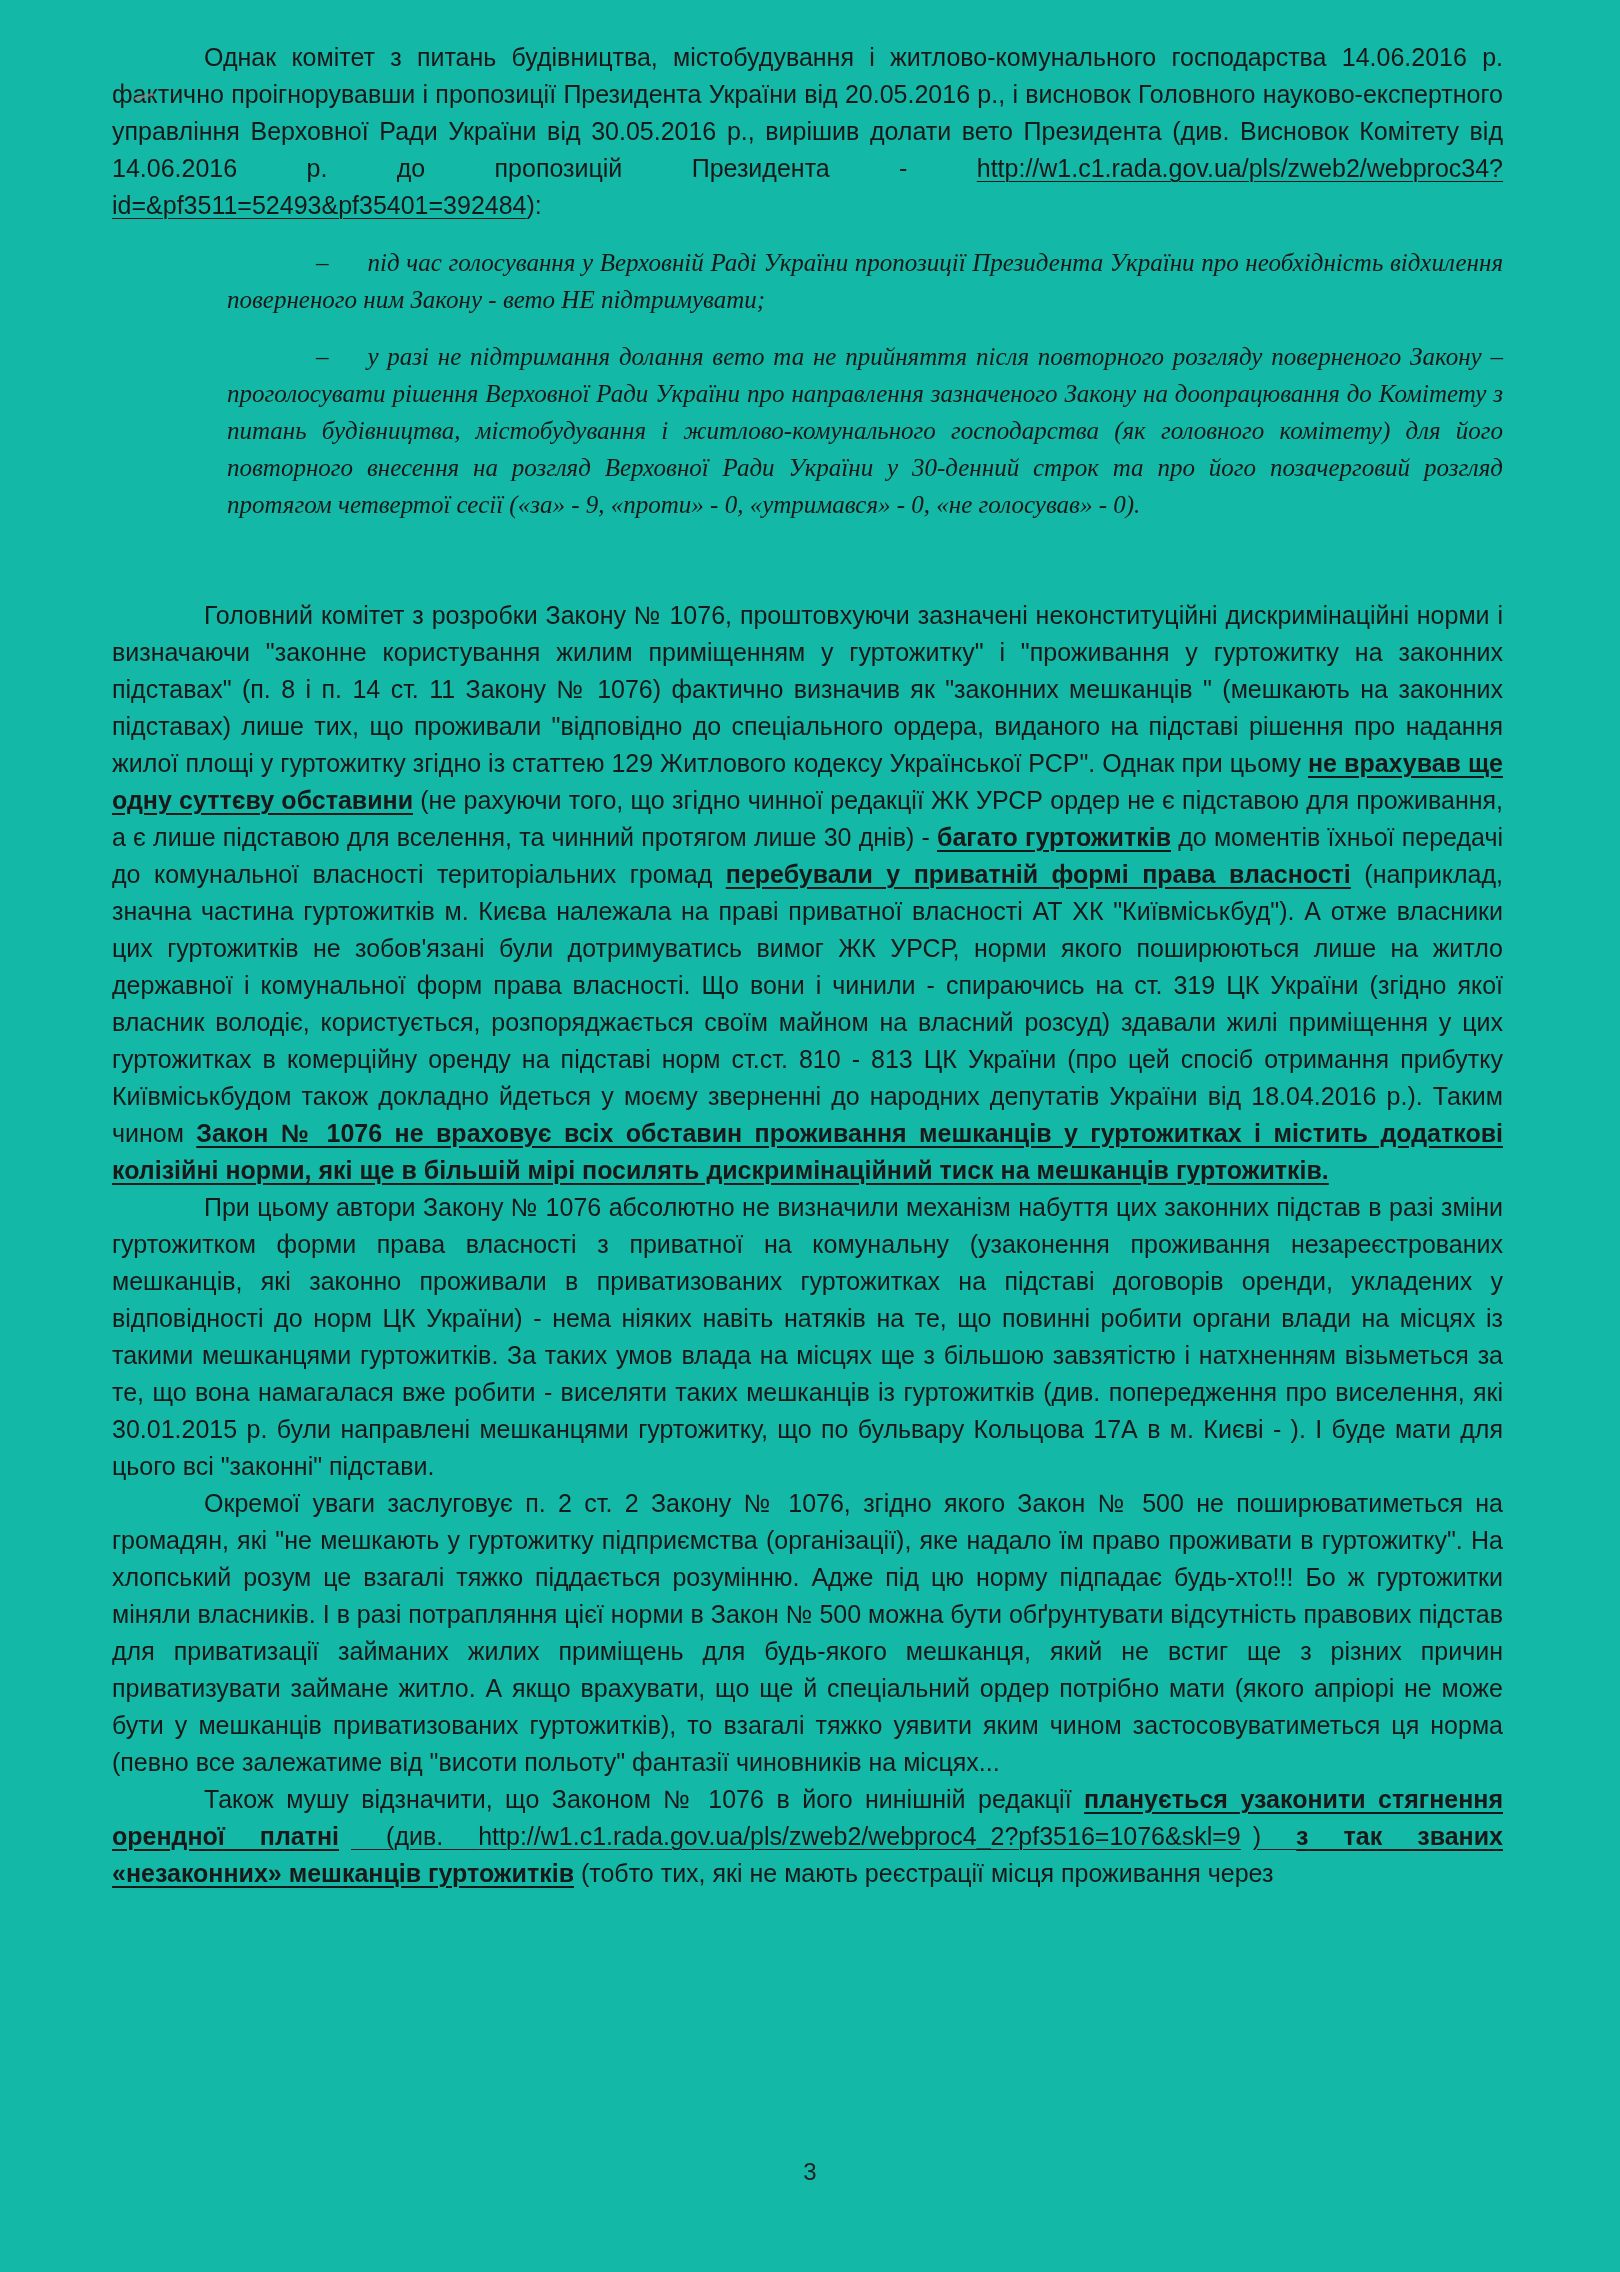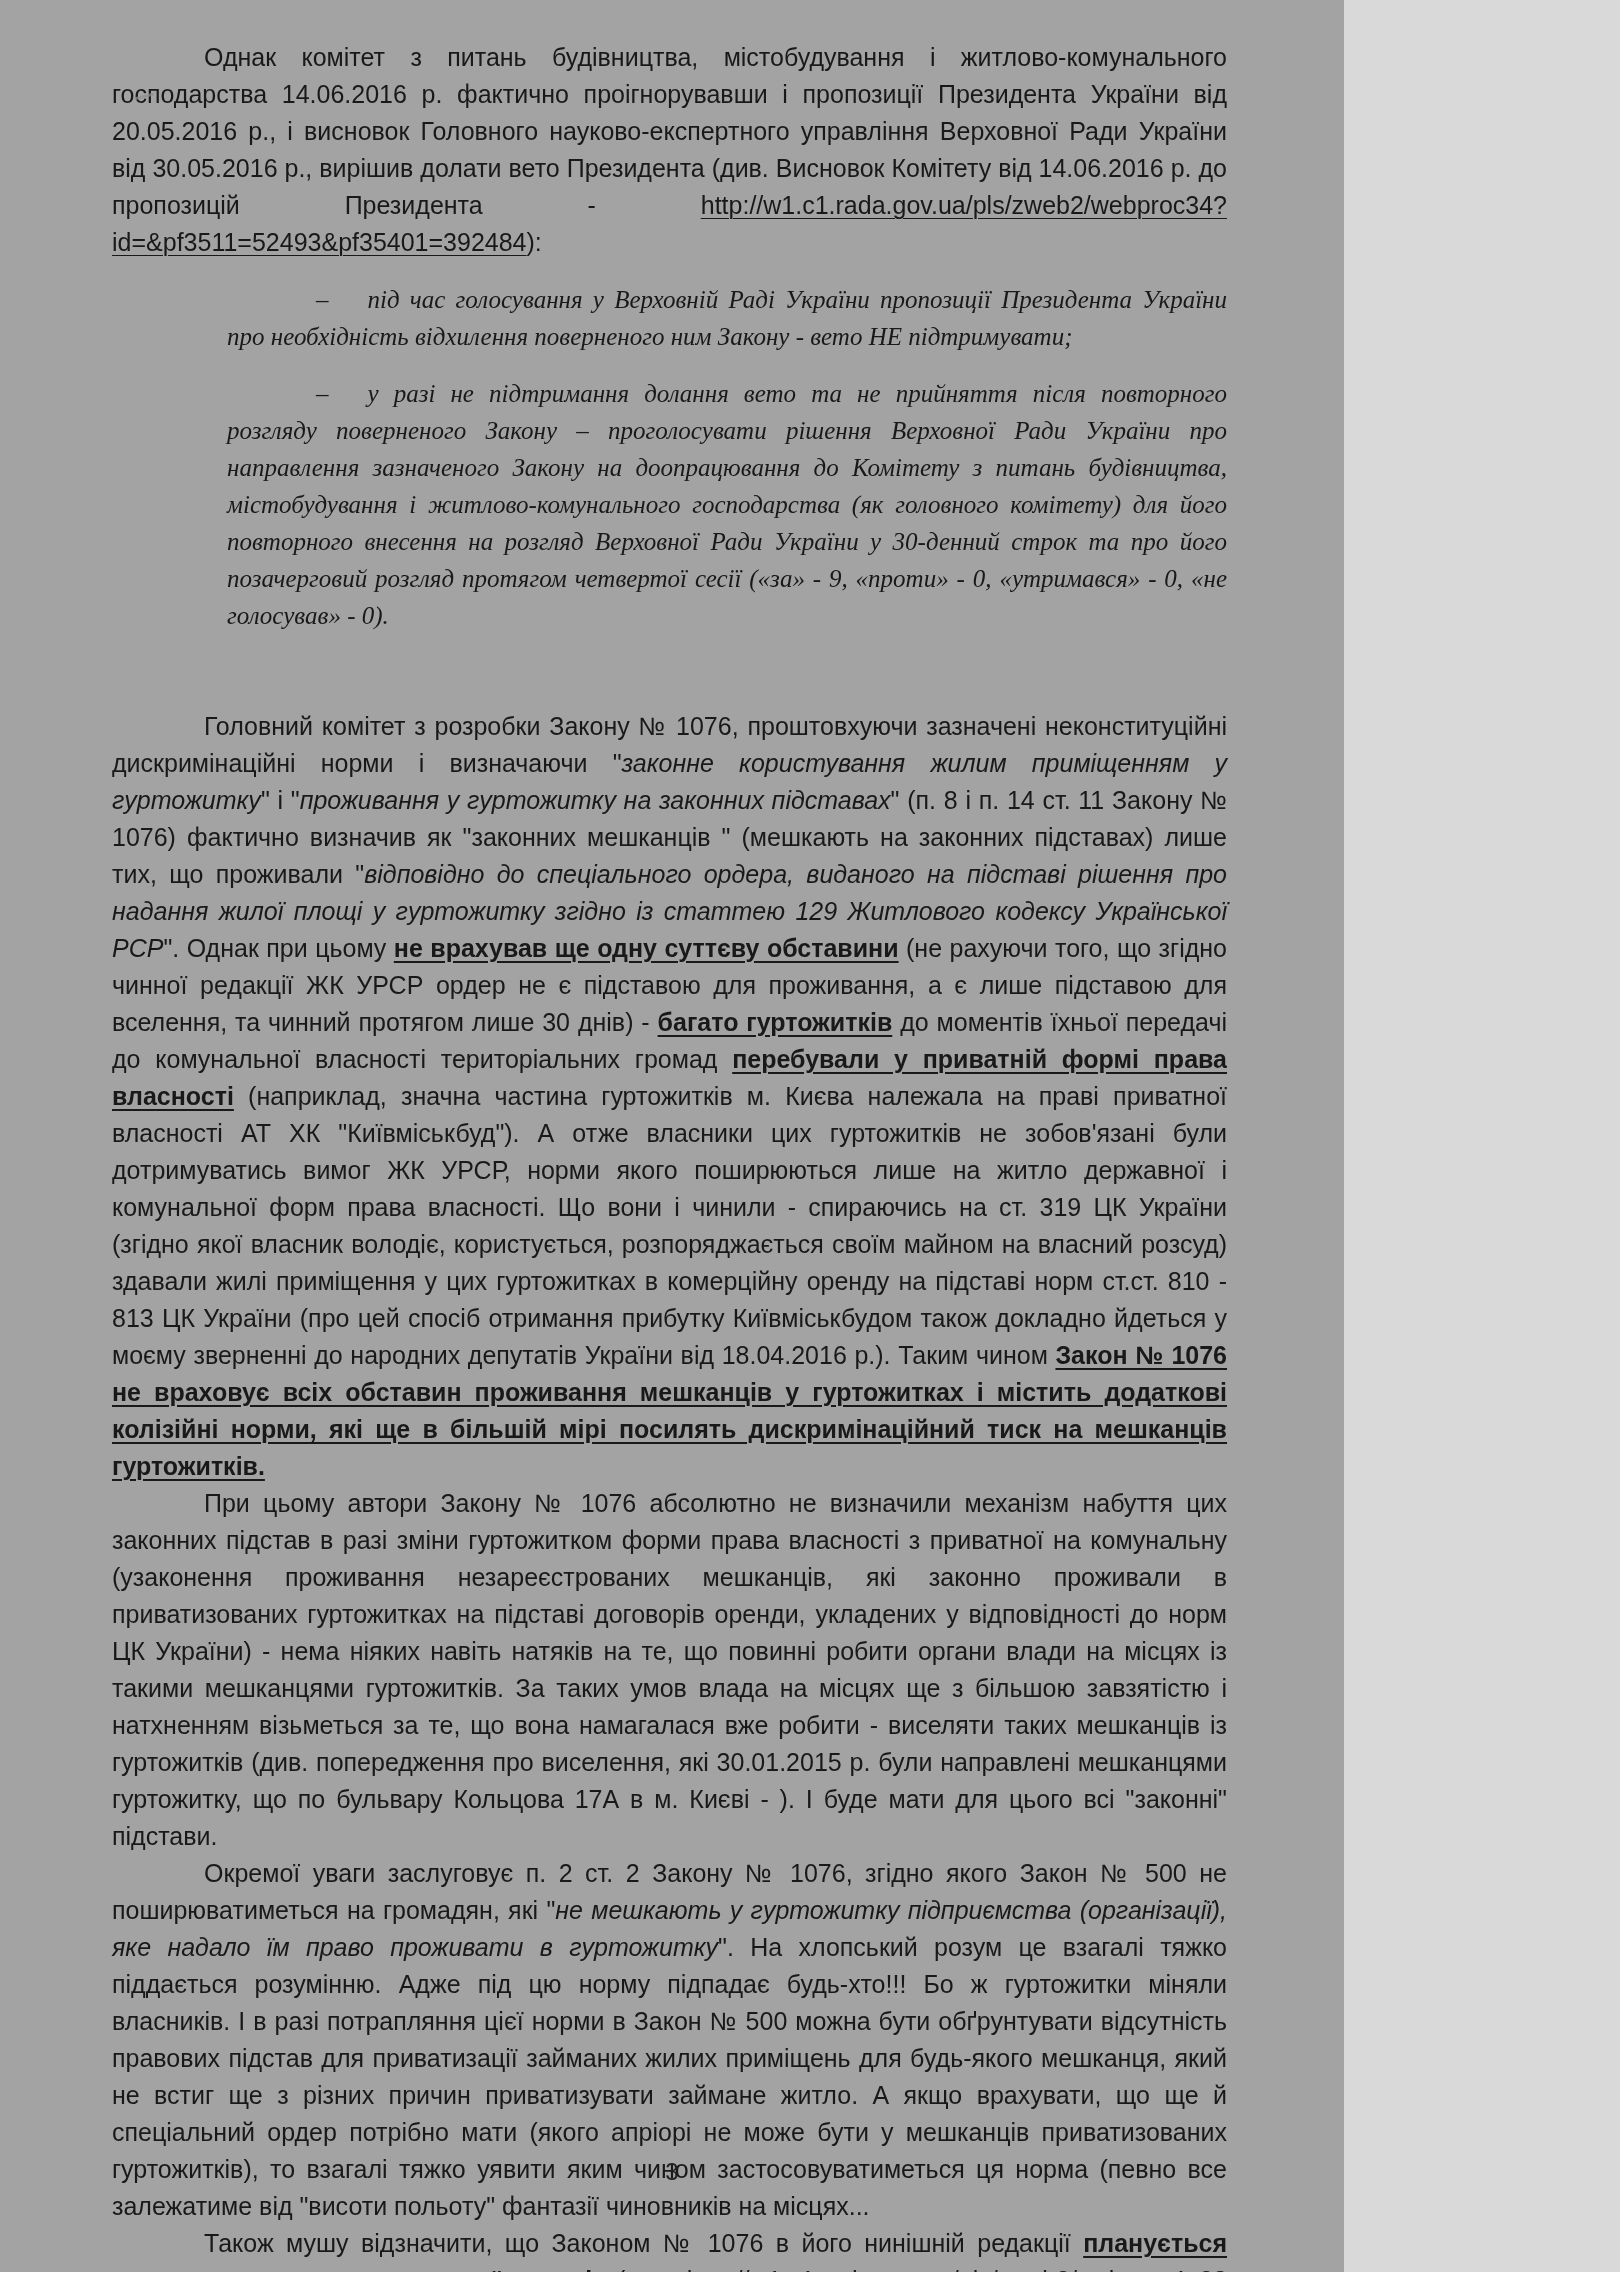--- a/index.html
+++ b/index.html
@@ -1,40 +1,40 @@
 <!DOCTYPE html>
 <html style="font-size:10.5px"><head>
 <meta charset="utf-8">
 <style>
   html,body{margin:0;padding:0;background:#d9d9d9;}
   .page{
     position:relative;
-    width:1344px;height:2273px;
-    background:#a3a3a3;
+    width:1620px;height:2273px;
+    background:#14b8a6;
     box-sizing:border-box;
     padding:39px 117px 0 112px;
     font-family:"Liberation Sans",sans-serif;
     font-size:25px;line-height:37px;
     color:#191919;
     text-align:justify;
     overflow:hidden;
   }
   .para{margin:0;padding:0;}
   .body{text-indent:92px;}
   .gap-large{margin-top:74px;}
   .gap-small{margin-top:17px;}
   .bullet{
     font-family:"Liberation Serif",serif;
     font-style:italic;
     margin-left:115px;
     text-indent:89px;
     margin-top:20px;margin-bottom:4px;
   }
   .bullet-dash{padding-right:39px;}
-  .run-i{font-style:italic;}
+  .run-i{}
   .run-u{text-decoration:underline;text-underline-offset:4px;text-decoration-thickness:1.3px;padding-left:12px;}
   .run-bu{font-weight:bold;text-decoration:underline;text-underline-offset:4px;text-decoration-thickness:2px;}
   .run-link{color:inherit;text-decoration:underline;text-underline-offset:4px;text-decoration-thickness:1.3px;cursor:pointer;}
   .footer{
     position:absolute;left:0;bottom:83px;width:100%;
     text-align:center;text-indent:0;font-size:24px;color:#222;
   }
   .artifact-dash{
     position:absolute;left:134px;top:95px;
     width:20px;height:3.3px;background:#8f8f8f;

